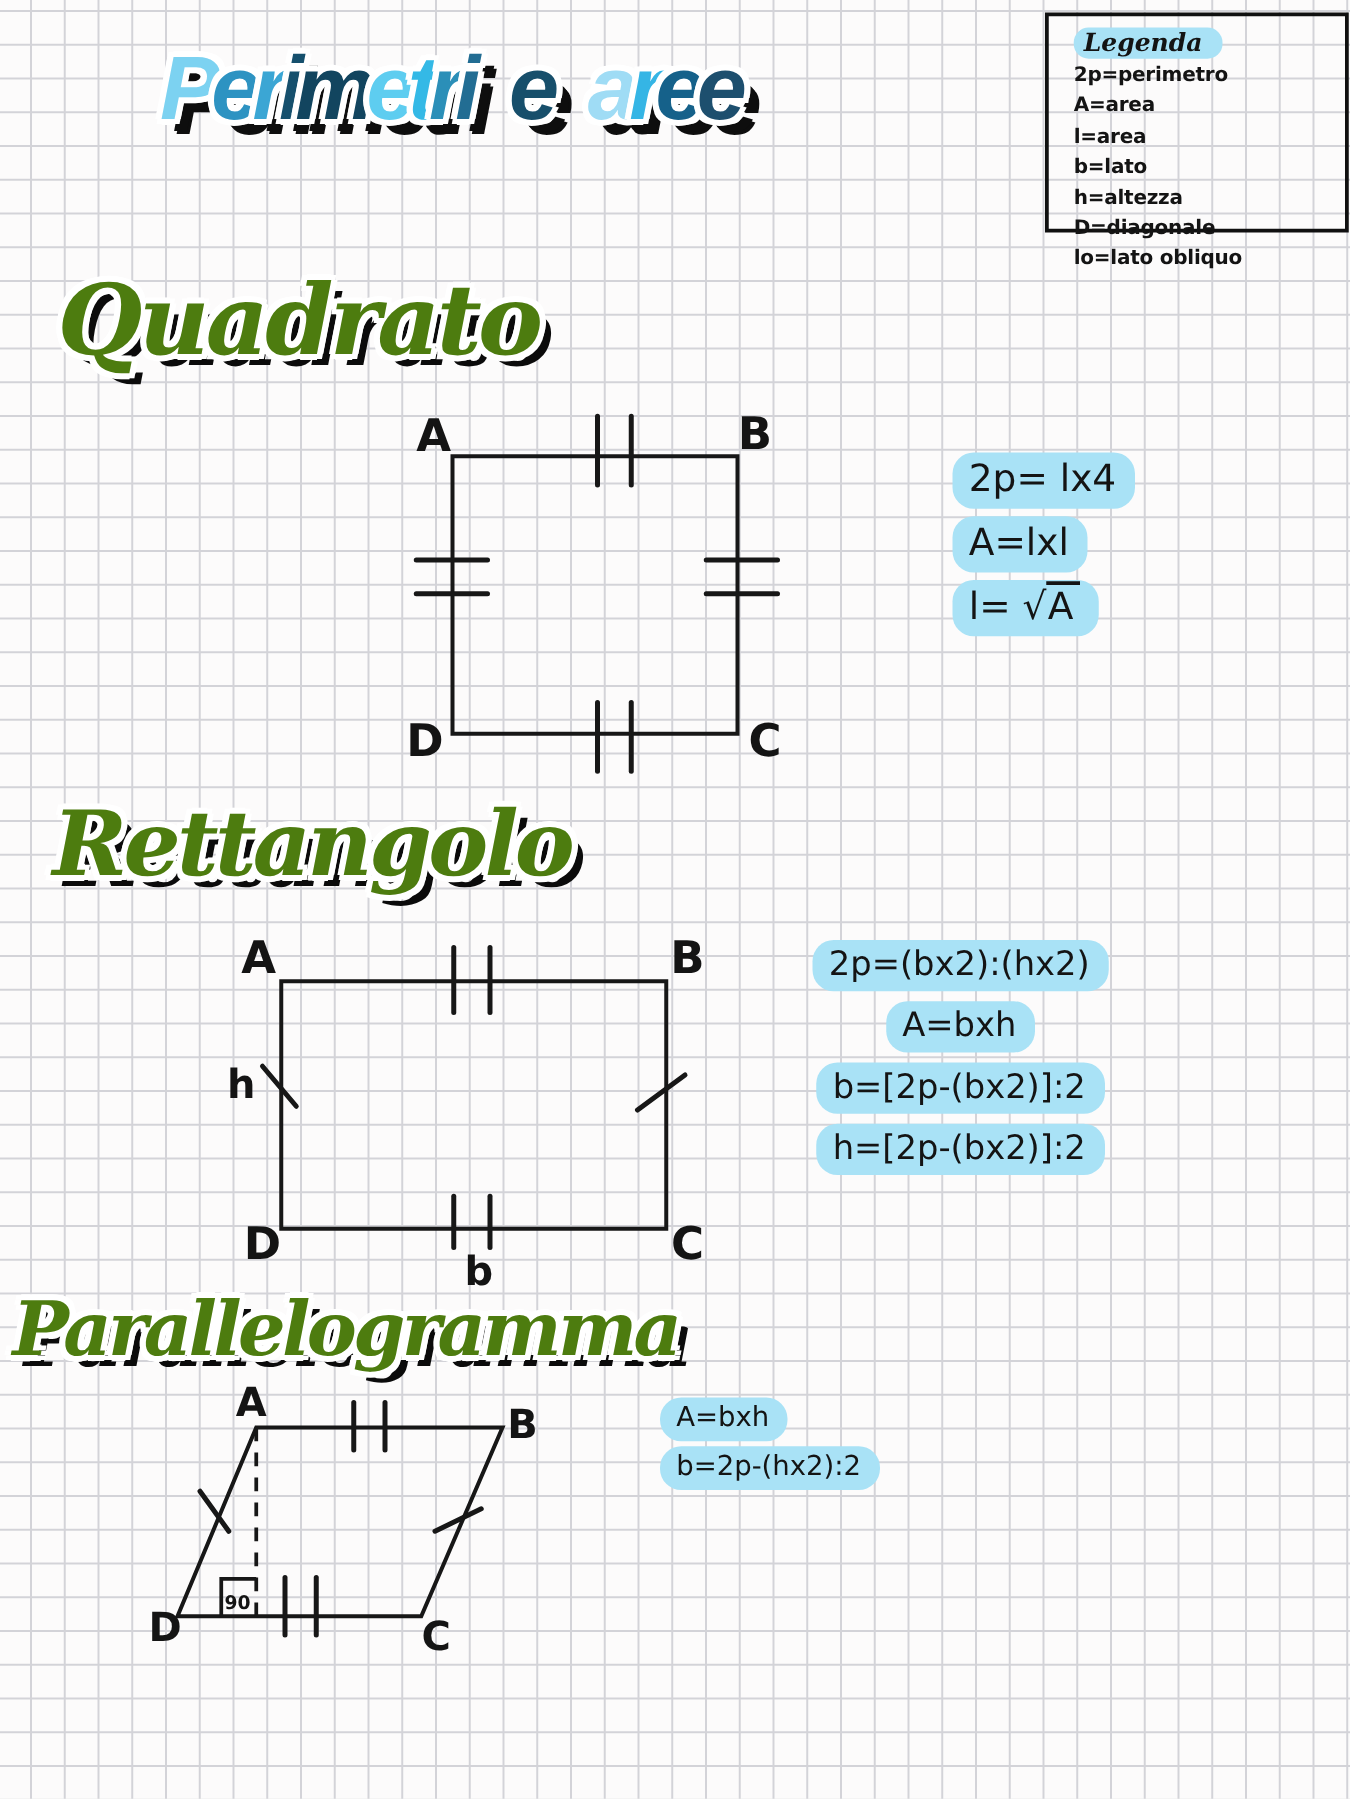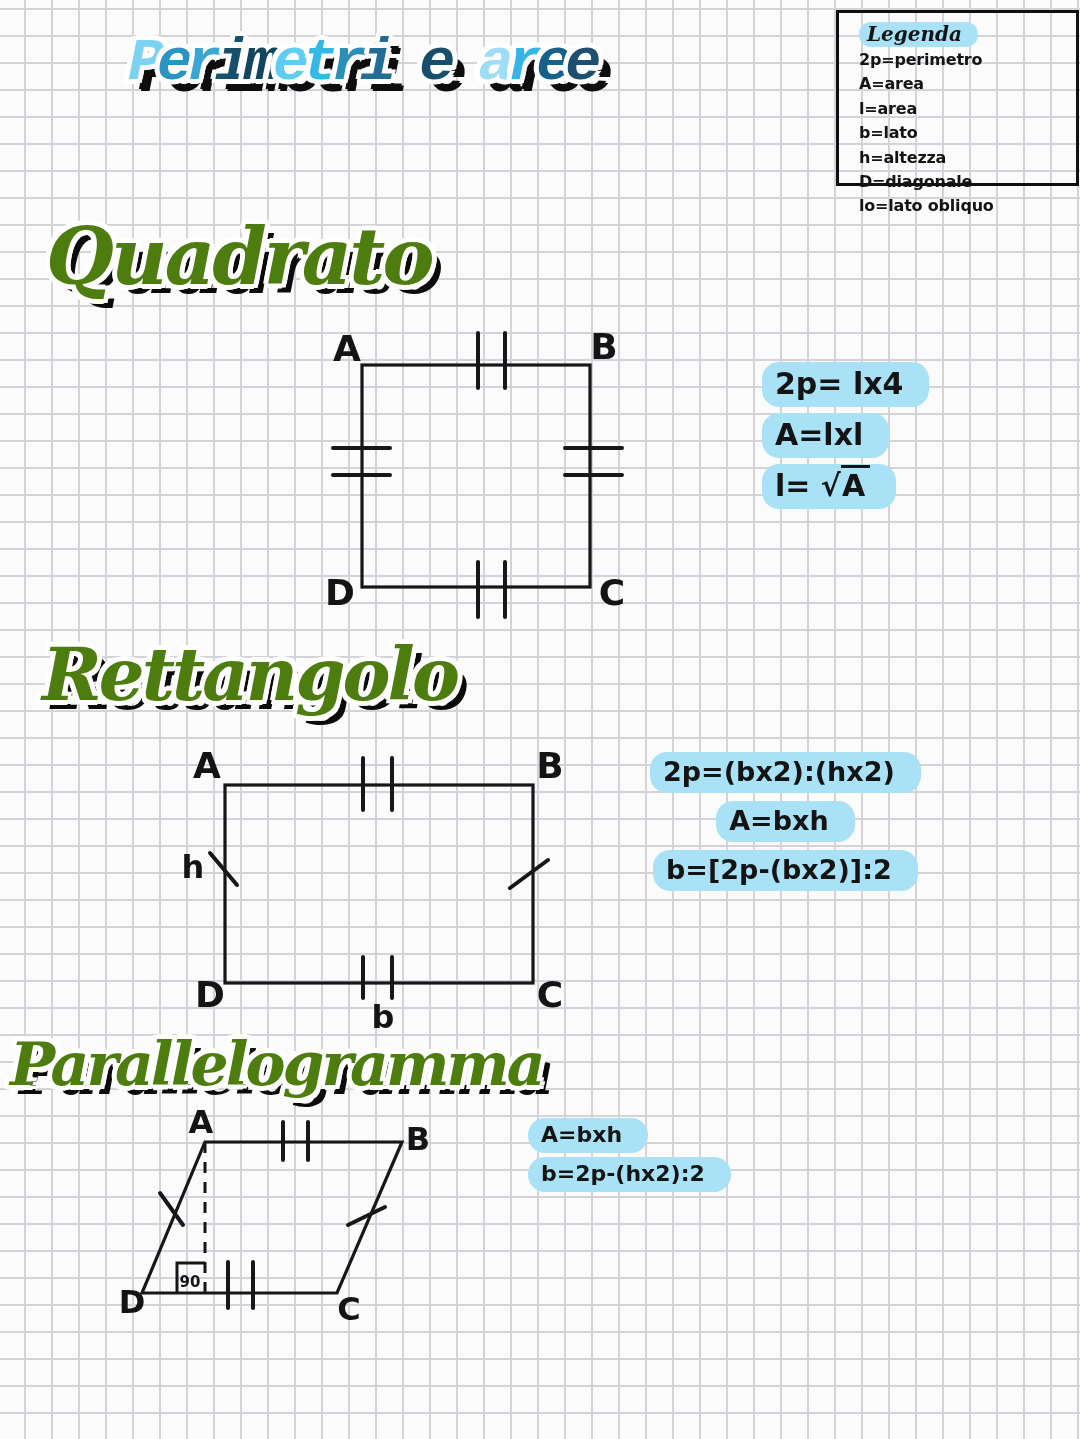--- a/index.html
+++ b/index.html
@@ -14,23 +14,23 @@
     background-size:27px 27px;
     background-position:-3px 8px;
     font-family:"DejaVu Sans", sans-serif;
     color:#141414;
   }
   .abs { position:absolute; }
 
   
   .title {
     left:128px; top:26px;
-    font-family:Liberation Mono, monospace;
+    font-family:Liberation Sans, sans-serif;
     font-style:italic; font-weight:900;
-    font-size:60px; line-height:1.25;
+    font-size:72px; line-height:1.25;
     letter-spacing:-7px; white-space:nowrap;
   }
   .title .lt {
     display:inline-block;
     text-shadow:
       -4px -4px 0 #ffffff, 4px -4px 0 #ffffff,
       -4px  4px 0 #ffffff, 4px  4px 0 #ffffff,
       -5px  0   0 #ffffff, 5px  0   0 #ffffff,
        0   -5px 0 #ffffff, 0    5px 0 #ffffff,
        10px 10px 0 #0e0e0e, 12px 12px 0 #0e0e0e;
@@ -64,21 +64,21 @@
        9px 9px 0 #0b0b0b;
   }
   #h-quadrato        { left:46px;  top:210px;  font-size:78px; }
   #h-rettangolo      { left:42px;  top:632px;  font-size:72px; }
   #h-parallelogramma { left:10px;  top:1012px; font-size:60px;margin-top:16px; }
 
   
   .fcol { display:flex; flex-direction:column; align-items:flex-start; }
   .pill {
     display:inline-block; background:#a9e2f6; border-radius:17px;
-    padding:4px 26px 6px 13px; font-weight:700; white-space:pre; color:#141414;
+    padding:4px 15px 6px 13px; font-weight:400; white-space:pre; color:#141414;
   }
   #f-quadrato        { left:762px; top:362px;  font-size:30px; gap:6px; }
   #f-rettangolo      { left:650px; top:752px;  font-size:27px; gap:8px;align-items:center; }
   #f-parallelogramma { left:528px; top:1118px; font-size:22px; gap:4px; }
   .radicand { border-top:3px solid #141414; padding:0 5px 0 1px; }
 
   
   svg text { font-family:"DejaVu Sans", sans-serif; font-weight:bold; fill:#141414; }
   #svg-quadrato        { left:318px; top:328px; }
   #svg-rettangolo      { left:148px; top:744px; }
@@ -143,20 +143,21 @@
   <text x="62" y="263" font-size="36" text-anchor="middle">D</text>
   <text x="402" y="263" font-size="36" text-anchor="middle">C</text>
   <text x="45" y="134" font-size="32" text-anchor="middle">h</text>
   <text x="235" y="284" font-size="32" text-anchor="middle">b</text>
 </svg>
 
 <div class="abs fcol" id="f-rettangolo">
   <div class="pill">2p=(bx2):(hx2)</div>
   <div class="pill">A=bxh</div>
   <div class="pill">b=[2p-(bx2)]:2</div>
+  <div class="pill">h=[2p-(bx2)]:2</div>
 </div>
 
 <div class="abs heading" id="h-parallelogramma">Parallelogramma</div>
 
 <svg class="abs" id="svg-parallelogramma" width="404" height="234" viewBox="0 0 404 234">
   <path d="M127,44 L324,44 L259,195 L64,195 Z" fill="none" stroke="#171717" stroke-width="3.2"></path>
   <line x1="127" y1="44" x2="127" y2="195" stroke="#171717" stroke-width="3" stroke-dasharray="11 9"></line>
   <polyline points="99,195 99,165 127,165" fill="none" stroke="#171717" stroke-width="3"></polyline>
   <g stroke="#171717" stroke-width="4" stroke-linecap="round">
     <line x1="205" y1="24" x2="205" y2="62"></line>

